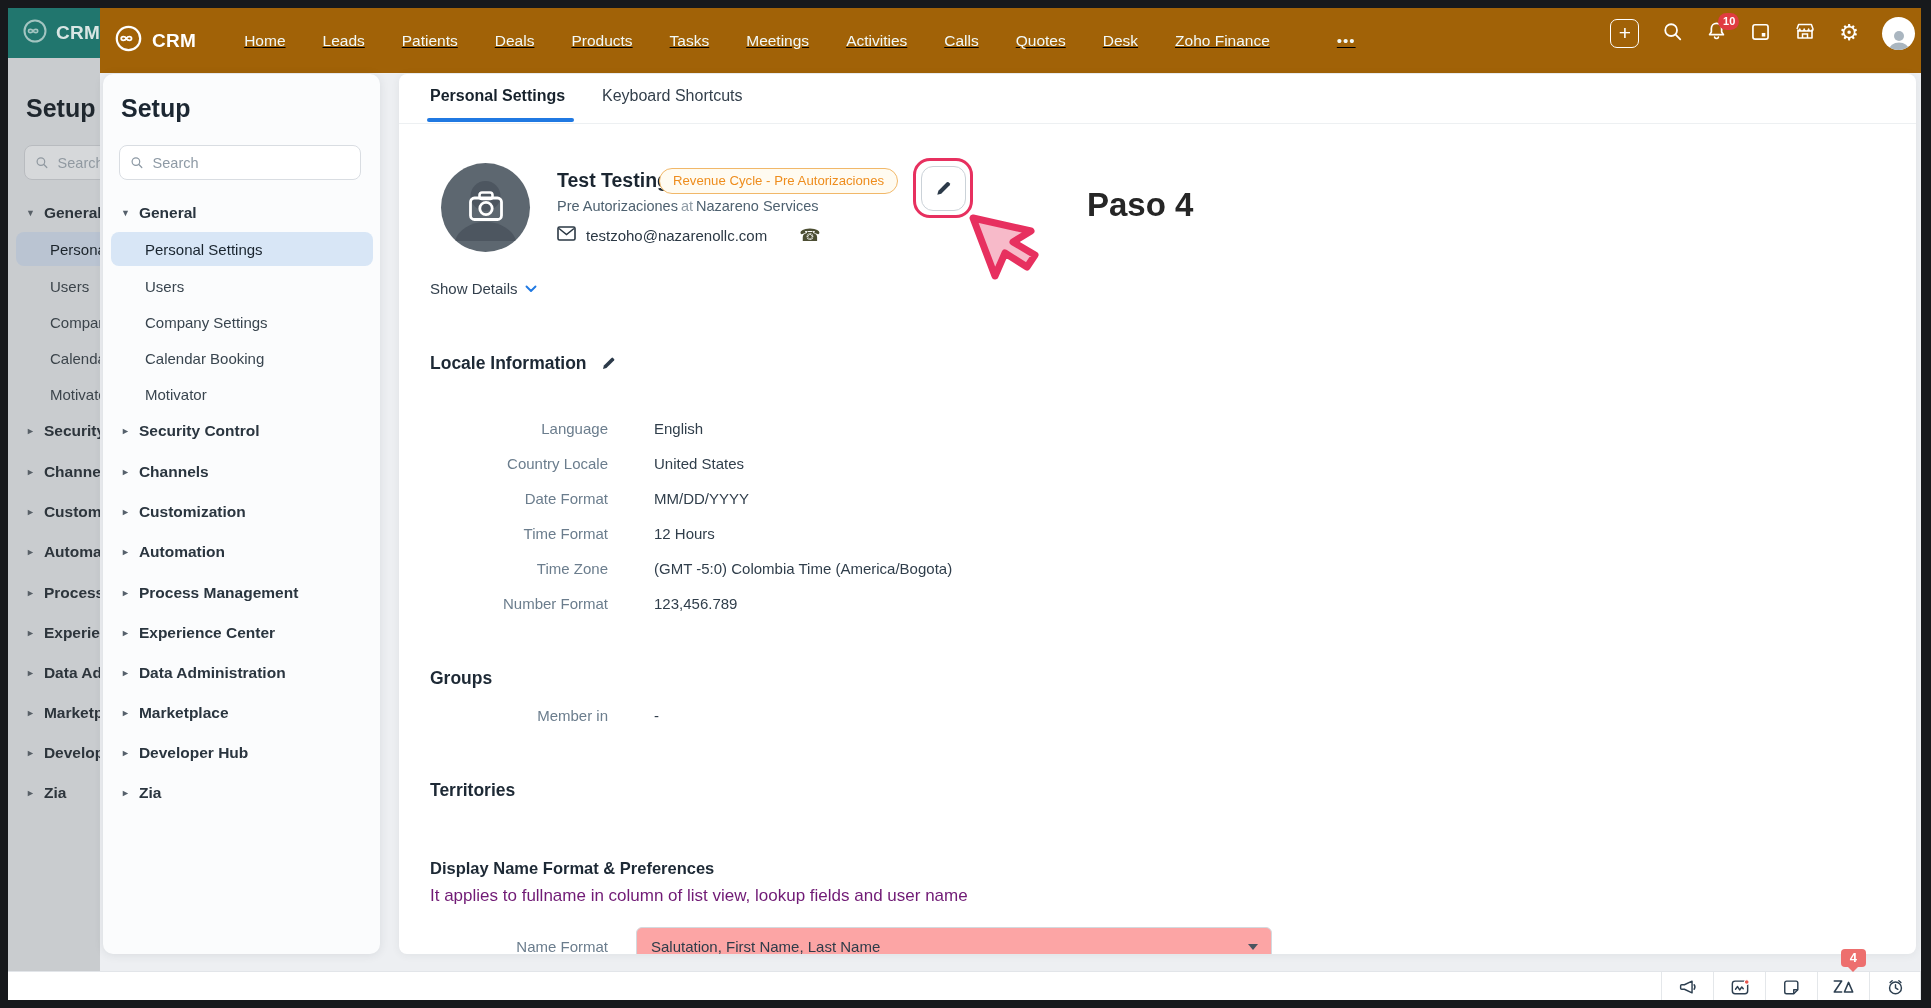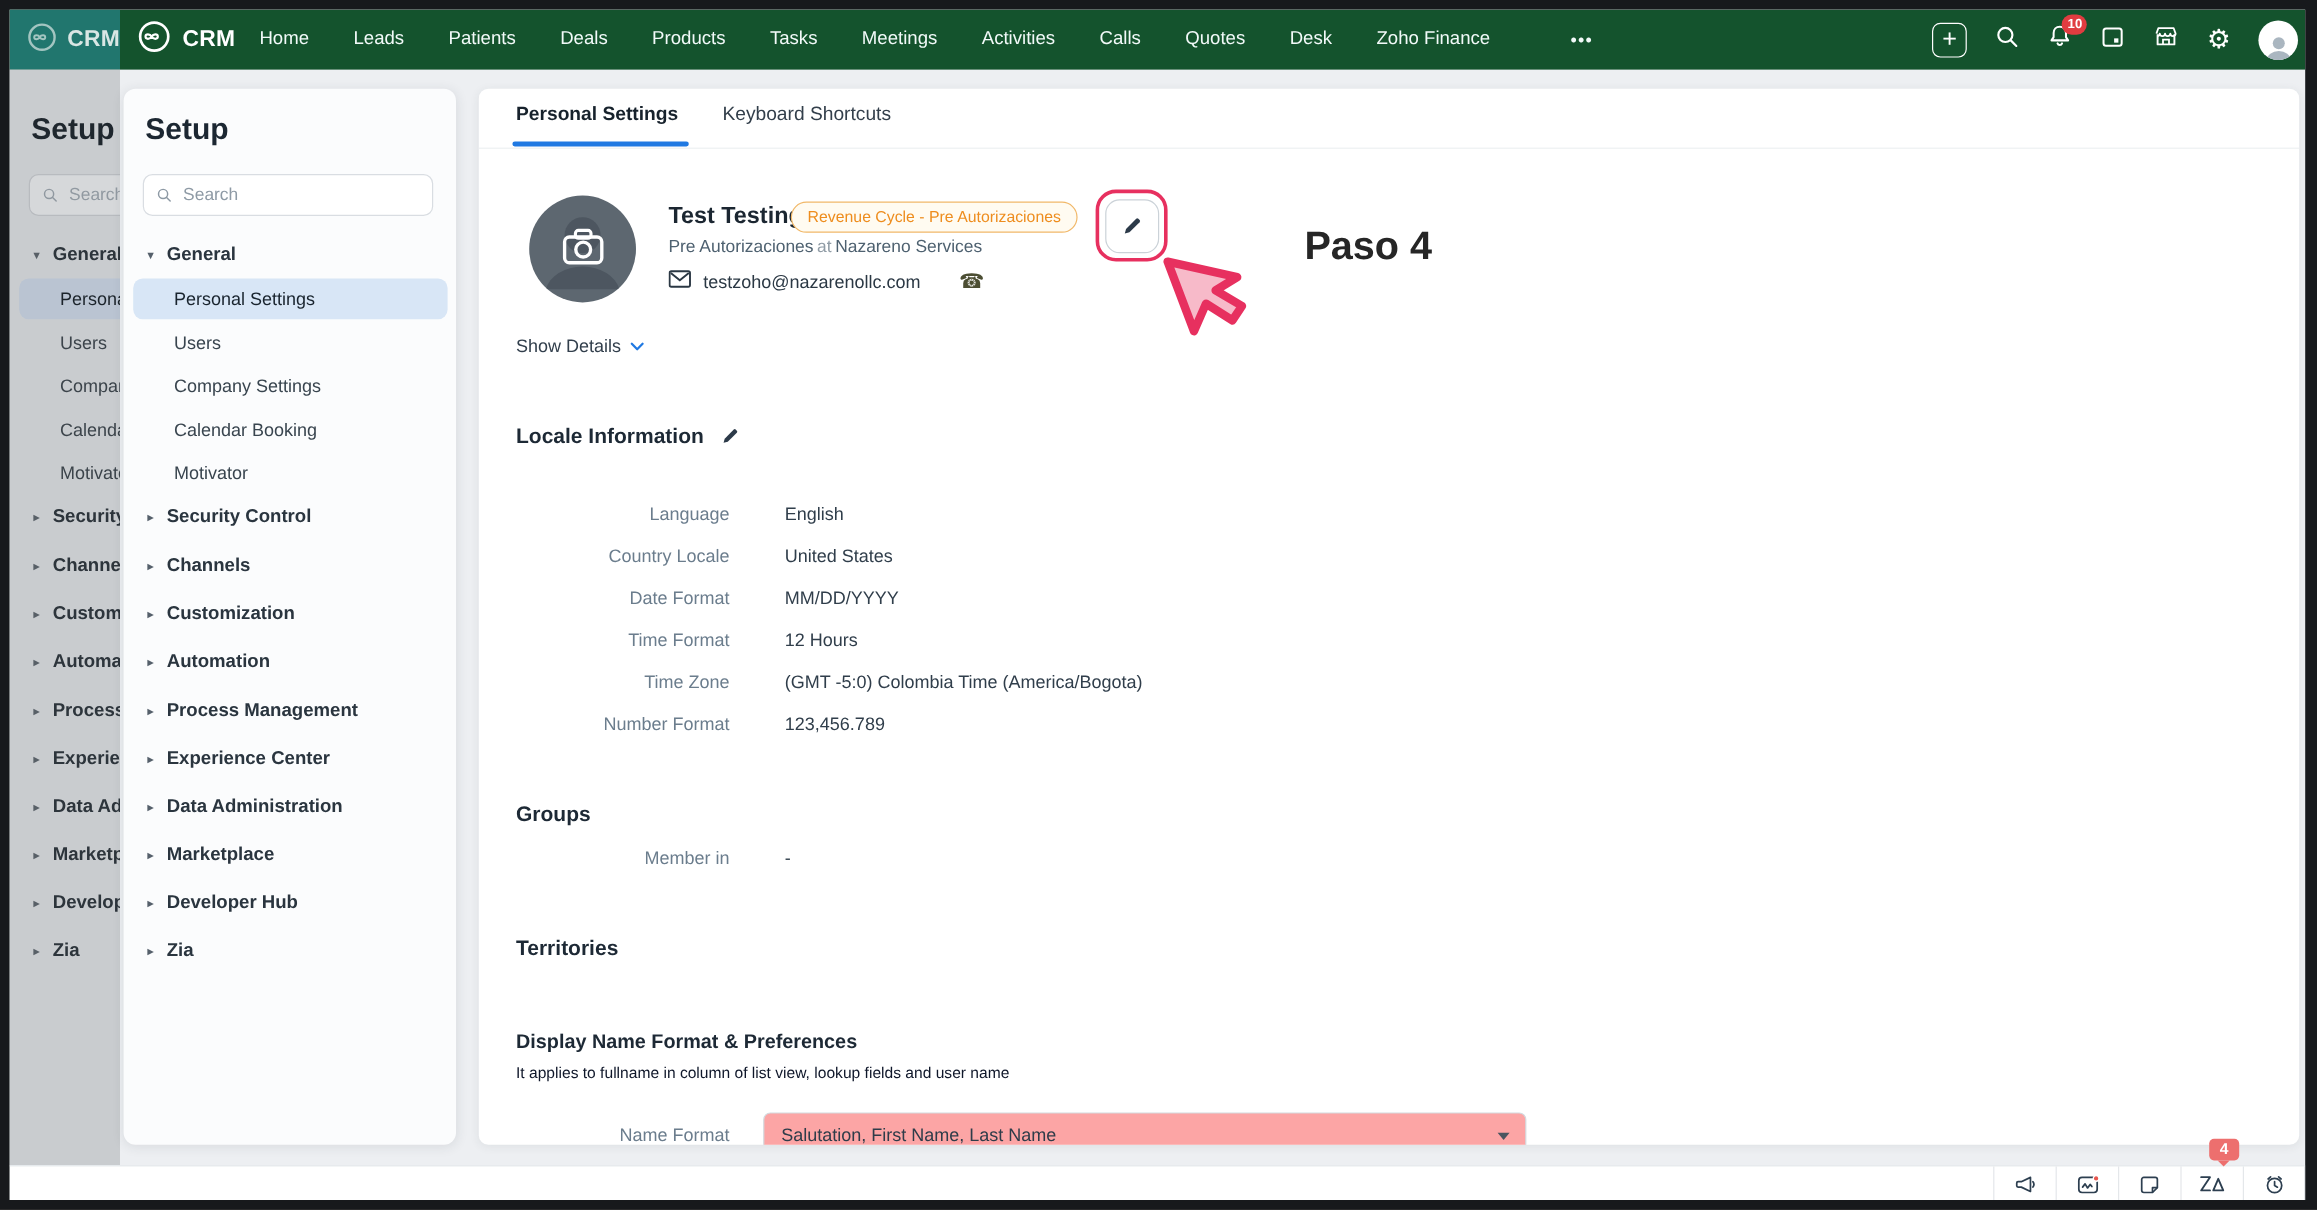--- a/index.html
+++ b/index.html
@@ -1,26 +1,26 @@
 <!DOCTYPE html>
 <html><head>
 <meta charset="utf-8">
 <style>
   html,body{margin:0;padding:0;background:#111;}
   *{box-sizing:border-box;font-family:"Liberation Sans","DejaVu Sans",sans-serif;}
   .frame{position:relative;width:1931px;height:1008px;background:#17191c;overflow:hidden;}
   .app{position:absolute;left:8px;top:8px;width:1913px;height:992px;background:#edeff2;overflow:hidden;}
 
   
-  .topbar{position:absolute;left:0;top:0;width:100%;height:50px;background:#14532d;display:flex;align-items:center;}
+  .topbar{position:absolute;left:0;top:0;width:100%;height:65px;background:#a16207;display:flex;align-items:center;}
   .topbar-dim{position:absolute;left:0;top:0;width:92px;height:50px;background:#21766e;display:flex;align-items:center;gap:8px;padding-left:14px;overflow:hidden;}
   .dimlogo{opacity:.75;}
   .brand{display:flex;align-items:center;gap:9px;margin-left:16px;}
   .brand-text{color:#fff;font-size:19px;font-weight:700;letter-spacing:.3px;}
-  .nav{display:flex;align-items:center;gap:37px;margin-left:20px;}
+  .nav{display:flex;align-items:center;gap:37px;margin-left:48px;text-decoration:underline;}
   .nav-item{color:#f2faf9;font-size:15.5px;white-space:nowrap;cursor:pointer;}
   .nav-more{color:#f2faf9;font-size:15px;letter-spacing:1px;margin-left:30px;cursor:pointer;}
   .top-icons{position:absolute;right:6px;top:0;height:50px;display:flex;align-items:center;gap:23px;}
   .plus-btn{width:29px;height:29px;border:1.8px solid #fff;border-radius:7px;color:#fff;font-size:21px;line-height:25px;text-align:center;font-weight:400;}
   .bell-wrap{position:relative;}
   .count-badge{position:absolute;top:-8px;right:-12px;min-width:21px;height:17px;background:#e03c40;border-radius:9px;color:#fff;font-size:11px;font-weight:700;line-height:17px;text-align:right;padding:0 4px;}
   .gear-glyph{color:#fff;font-size:22px;line-height:22px;}
   .top-avatar{width:33px;height:33px;border-radius:50%;background:#fff;display:flex;align-items:flex-end;justify-content:center;overflow:hidden;}
 
   
@@ -65,21 +65,21 @@
   .pink-box{position:absolute;left:652px;top:158px;width:694px;height:101px;border-radius:15px;background:#f8d2de;padding:15px 19px 0 19px;}
   .pink-box .txt{font-size:23px;font-weight:700;color:#17171a;line-height:35px;width:660px;}
   .pink-box .u{color:#2f6ce0;}
   .arrow-anno{position:absolute;left:566px;top:138px;}
 
   .sec-h{position:absolute;left:31px;font-size:17.5px;font-weight:700;color:#1d2935;display:flex;align-items:center;gap:13px;}
   .rowgrid{position:absolute;left:31px;display:grid;grid-template-columns:178px auto;column-gap:46px;row-gap:18px;align-items:center;}
   .rlabel{font-size:15px;color:#6b7d8d;text-align:right;white-space:nowrap;}
   .rvalue{font-size:15px;color:#303e4b;white-space:nowrap;}
   .disp-h{position:absolute;left:31px;top:785px;font-size:16.5px;font-weight:700;color:#1d2935;}
-  .disp-note{position:absolute;left:31px;top:812px;font-size:13px;color:#0f172a;}
+  .disp-note{position:absolute;left:31px;top:812px;font-size:17px;color:#701a75;}
   .nf-label{position:absolute;left:31px;top:864px;width:178px;text-align:right;font-size:15px;color:#6b7d8d;}
   .dropdown{position:absolute;left:237px;top:853px;width:636px;height:40px;background:#fca5a5;border:1px solid #d3d9de;border-radius:6px;font-size:15px;color:#2e3c49;line-height:38px;padding-left:14px;cursor:pointer;}
   .dropdown .dd-caret{position:absolute;right:13px;top:16px;width:0;height:0;border-left:5px solid transparent;border-right:5px solid transparent;border-top:6px solid #4a5560;}
 
   
   .bottombar{position:absolute;left:0;bottom:0;width:100%;height:29px;background:#fff;border-top:1px solid #e2e5e9;}
   .bb-cells{position:absolute;right:0;top:0;height:29px;display:flex;}
   .bb-cell{width:52px;height:29px;border-left:1px solid #e4e7ea;display:flex;align-items:center;justify-content:center;cursor:pointer;}
   .zia-badge{position:absolute;right:55px;top:-23px;background:#ed6f6e;color:#fff;font-size:13px;font-weight:700;border-radius:4px;padding:1px 9px 2px 9px;}
   .zia-badge:after{content:"";position:absolute;left:50%;bottom:-5px;transform:translateX(-50%);border-left:5px solid transparent;border-right:5px solid transparent;border-top:5px solid #ed6f6e;}

